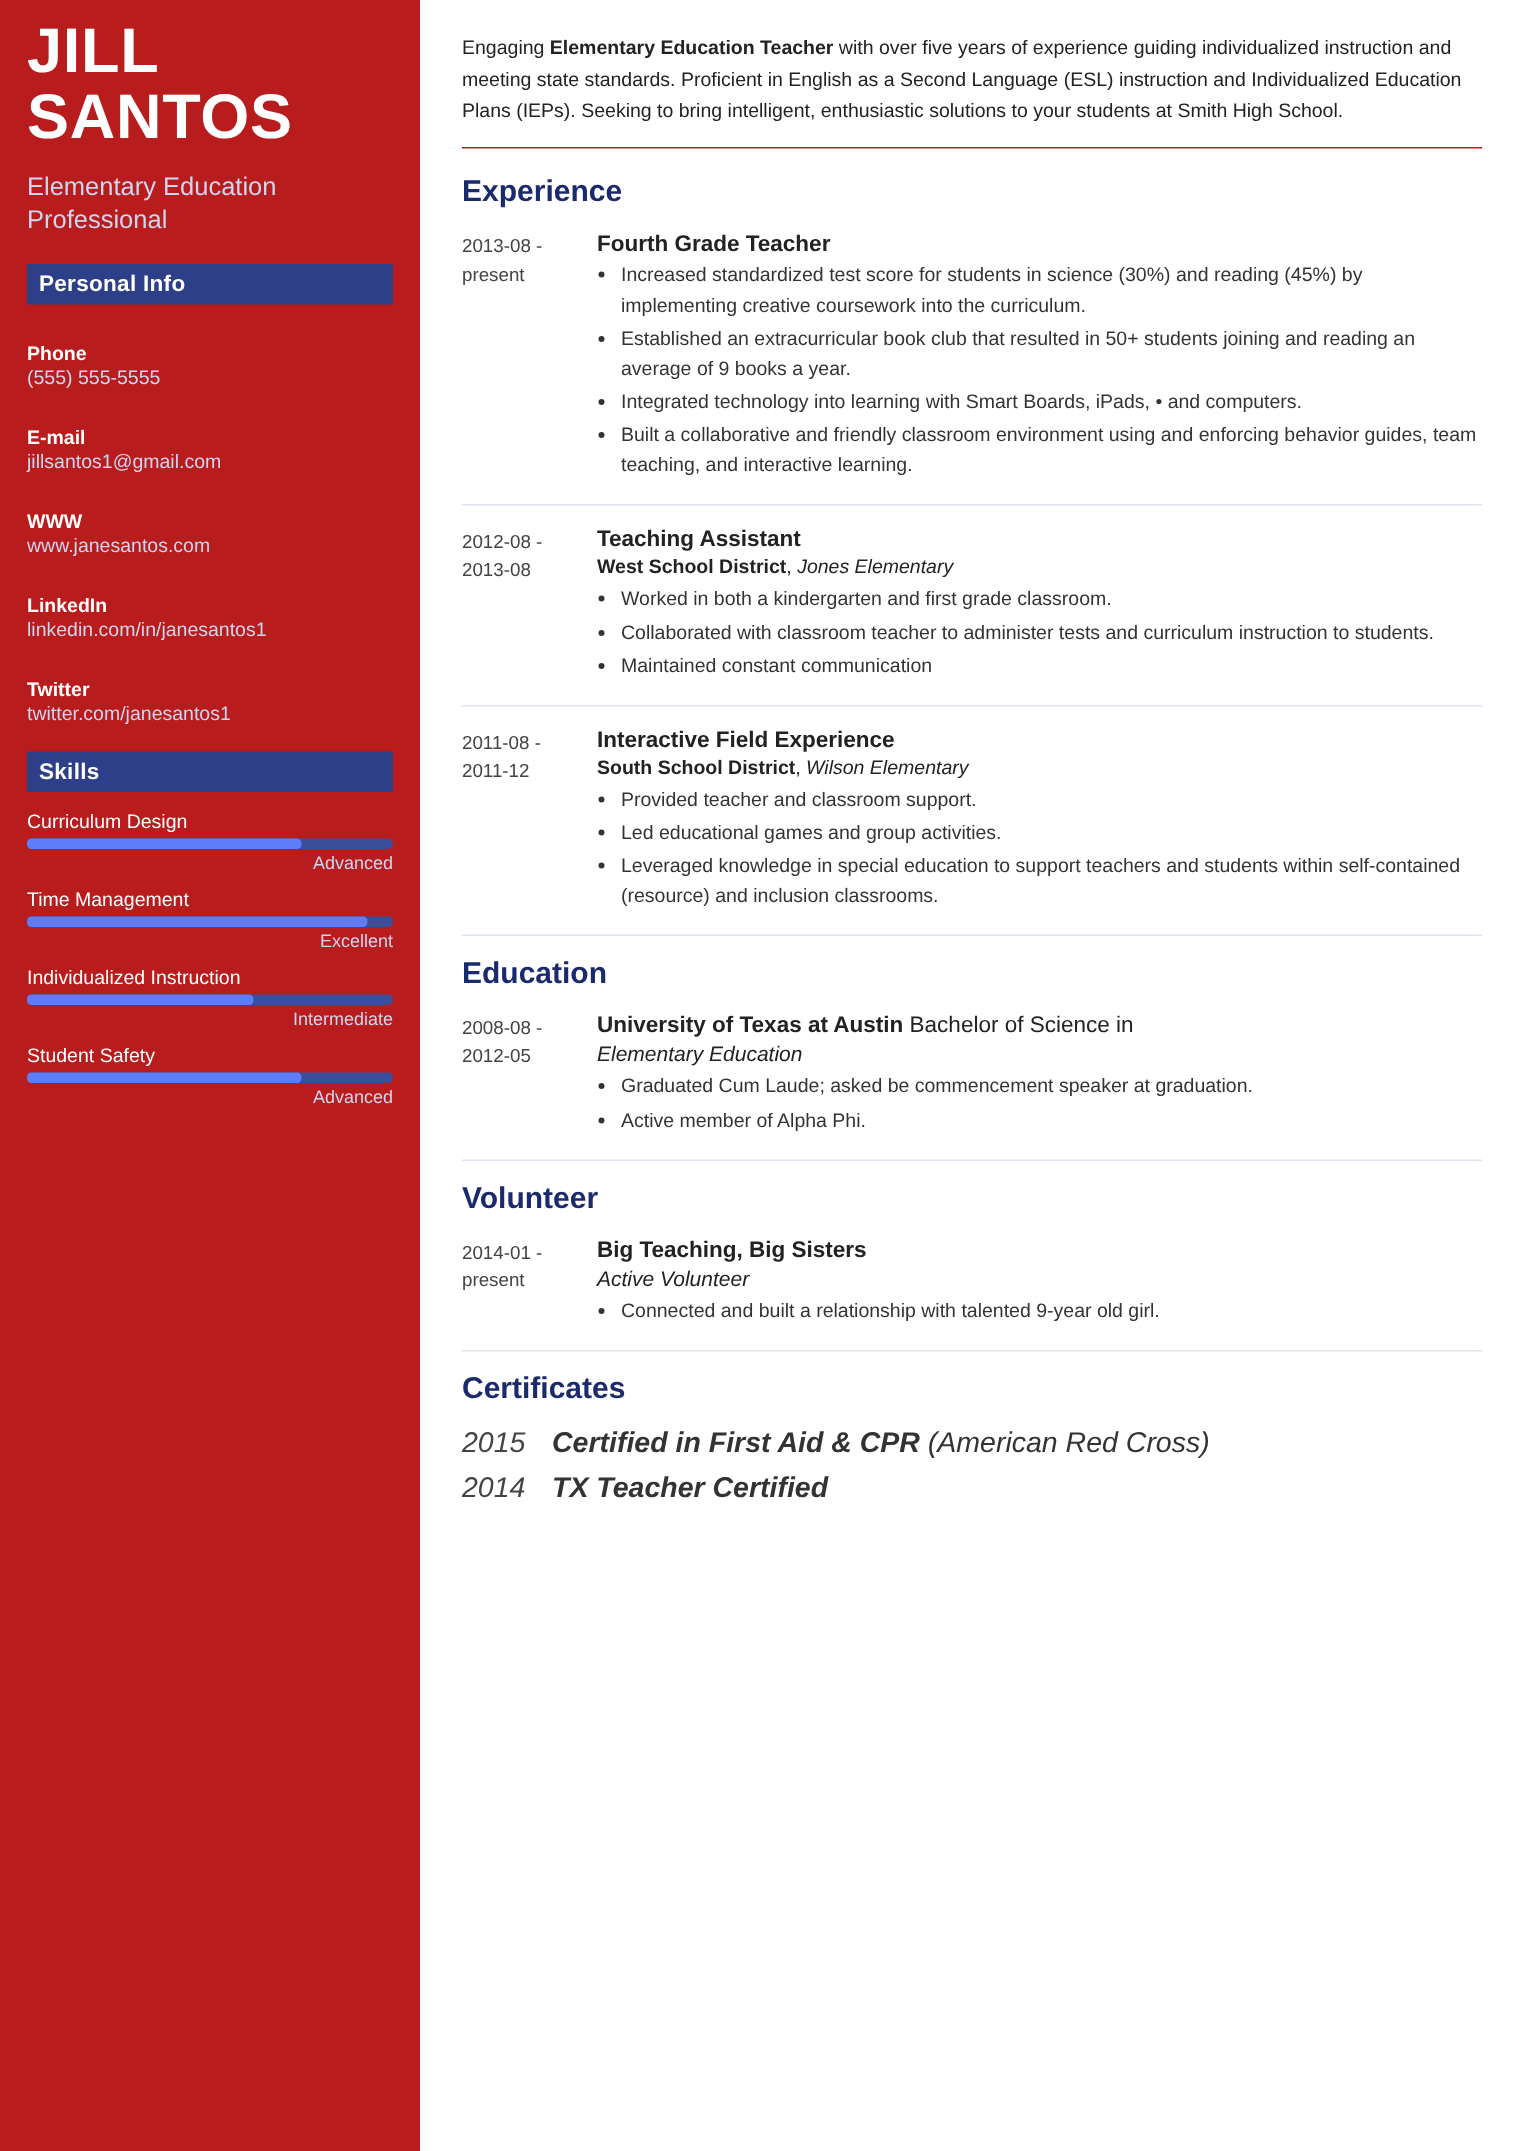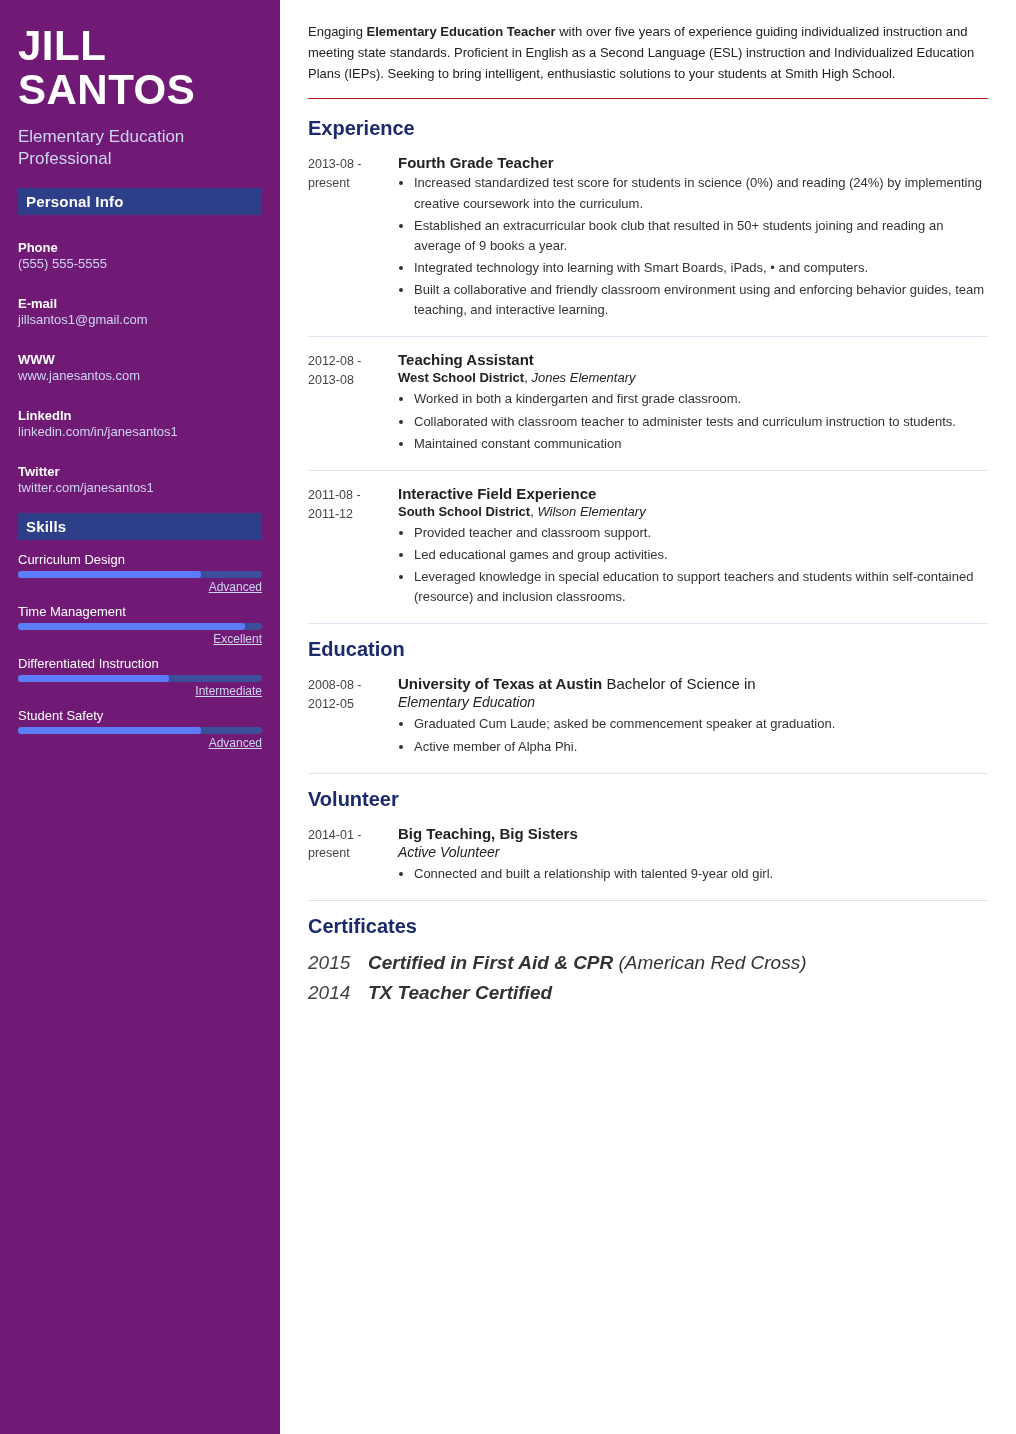--- a/index.html
+++ b/index.html
@@ -7,23 +7,23 @@
       font-family: Arial, sans-serif;
       font-size: 13px;
       background: #fff;
       width: 1016px;
       min-height: 1434px;
       display: flex;
     }
     .sidebar {
       width: 280px;
       min-width: 280px;
-      background: #701a75;
-      color: #fff;
-      padding: 24px 18px 24px 18px;
+      background: #b91c1c;
+      color: #fff;
+      padding: 12px 18px 24px 18px;
     }
     .sidebar-name {
       font-size: 42px;
       font-weight: 900;
       line-height: 1.05;
       color: #fff;
       margin-bottom: 14px;
       letter-spacing: 0.5px;
     }
     .sidebar-subtitle {
@@ -70,21 +70,20 @@
     .skill-bar-fill {
       height: 7px;
       border-radius: 3px;
     }
     .skill-bar-fill.blue { background: #5c7cfa; }
     .skill-level {
       font-size: 12px;
       color: #cdd6f0;
       text-align: right;
       margin-bottom: 2px;
-      text-decoration: underline;
     }
     .main {
       flex: 1;
       padding: 22px 28px 28px 28px;
       background: #fff;
     }
     .summary {
       font-size: 13px;
       color: #222;
       line-height: 1.6;
@@ -195,21 +194,21 @@
     <div class="skill-level">Advanced</div>
   </div>
       <div>
     <div class="skill-name">Time Management</div>
     <div class="skill-bar-bg">
       <div class="skill-bar-fill blue" style="width:93%"></div>
     </div>
     <div class="skill-level">Excellent</div>
   </div>
       <div>
-    <div class="skill-name">Differentiated Instruction</div>
+    <div class="skill-name">Individualized Instruction</div>
     <div class="skill-bar-bg">
       <div class="skill-bar-fill blue" style="width:62%"></div>
     </div>
     <div class="skill-level">Intermediate</div>
   </div>
       <div>
     <div class="skill-name">Student Safety</div>
     <div class="skill-bar-bg">
       <div class="skill-bar-fill blue" style="width:75%"></div>
     </div>
@@ -221,21 +220,21 @@
 <div class="main">
   <div class="summary" id="summary-text">Engaging <b>Elementary Education Teacher</b> with over five years of experience guiding individualized instruction and meeting state standards. Proficient in English as a Second Language (ESL) instruction and Individualized Education Plans (IEPs). Seeking to bring intelligent, enthusiastic solutions to your students at Smith High School.</div>
 
   <div class="main-section-title">Experience</div>
   <div id="experience-container">
       <div class="exp-item">
     <div class="exp-date">2013-08 -<br>present</div>
     <div class="exp-content">
       <div class="exp-title">Fourth Grade Teacher</div>
       <ul class="exp-bullets">
-            <li>Increased standardized test score for students in science (0%) and reading (24%) by implementing creative coursework into the curriculum.</li>
+            <li>Increased standardized test score for students in science (30%) and reading (45%) by implementing creative coursework into the curriculum.</li>
             <li>Established an extracurricular book club that resulted in 50+ students joining and reading an average of 9 books a year.</li>
             <li>Integrated technology into learning with Smart Boards, iPads, • and computers.</li>
             <li>Built a collaborative and friendly classroom environment using and enforcing behavior guides, team teaching, and interactive learning.</li>
           </ul>
     </div>
   </div>
       <hr class="section-divider">
       <div class="exp-item">
     <div class="exp-date">2012-08 -<br>2013-08</div>
     <div class="exp-content">

